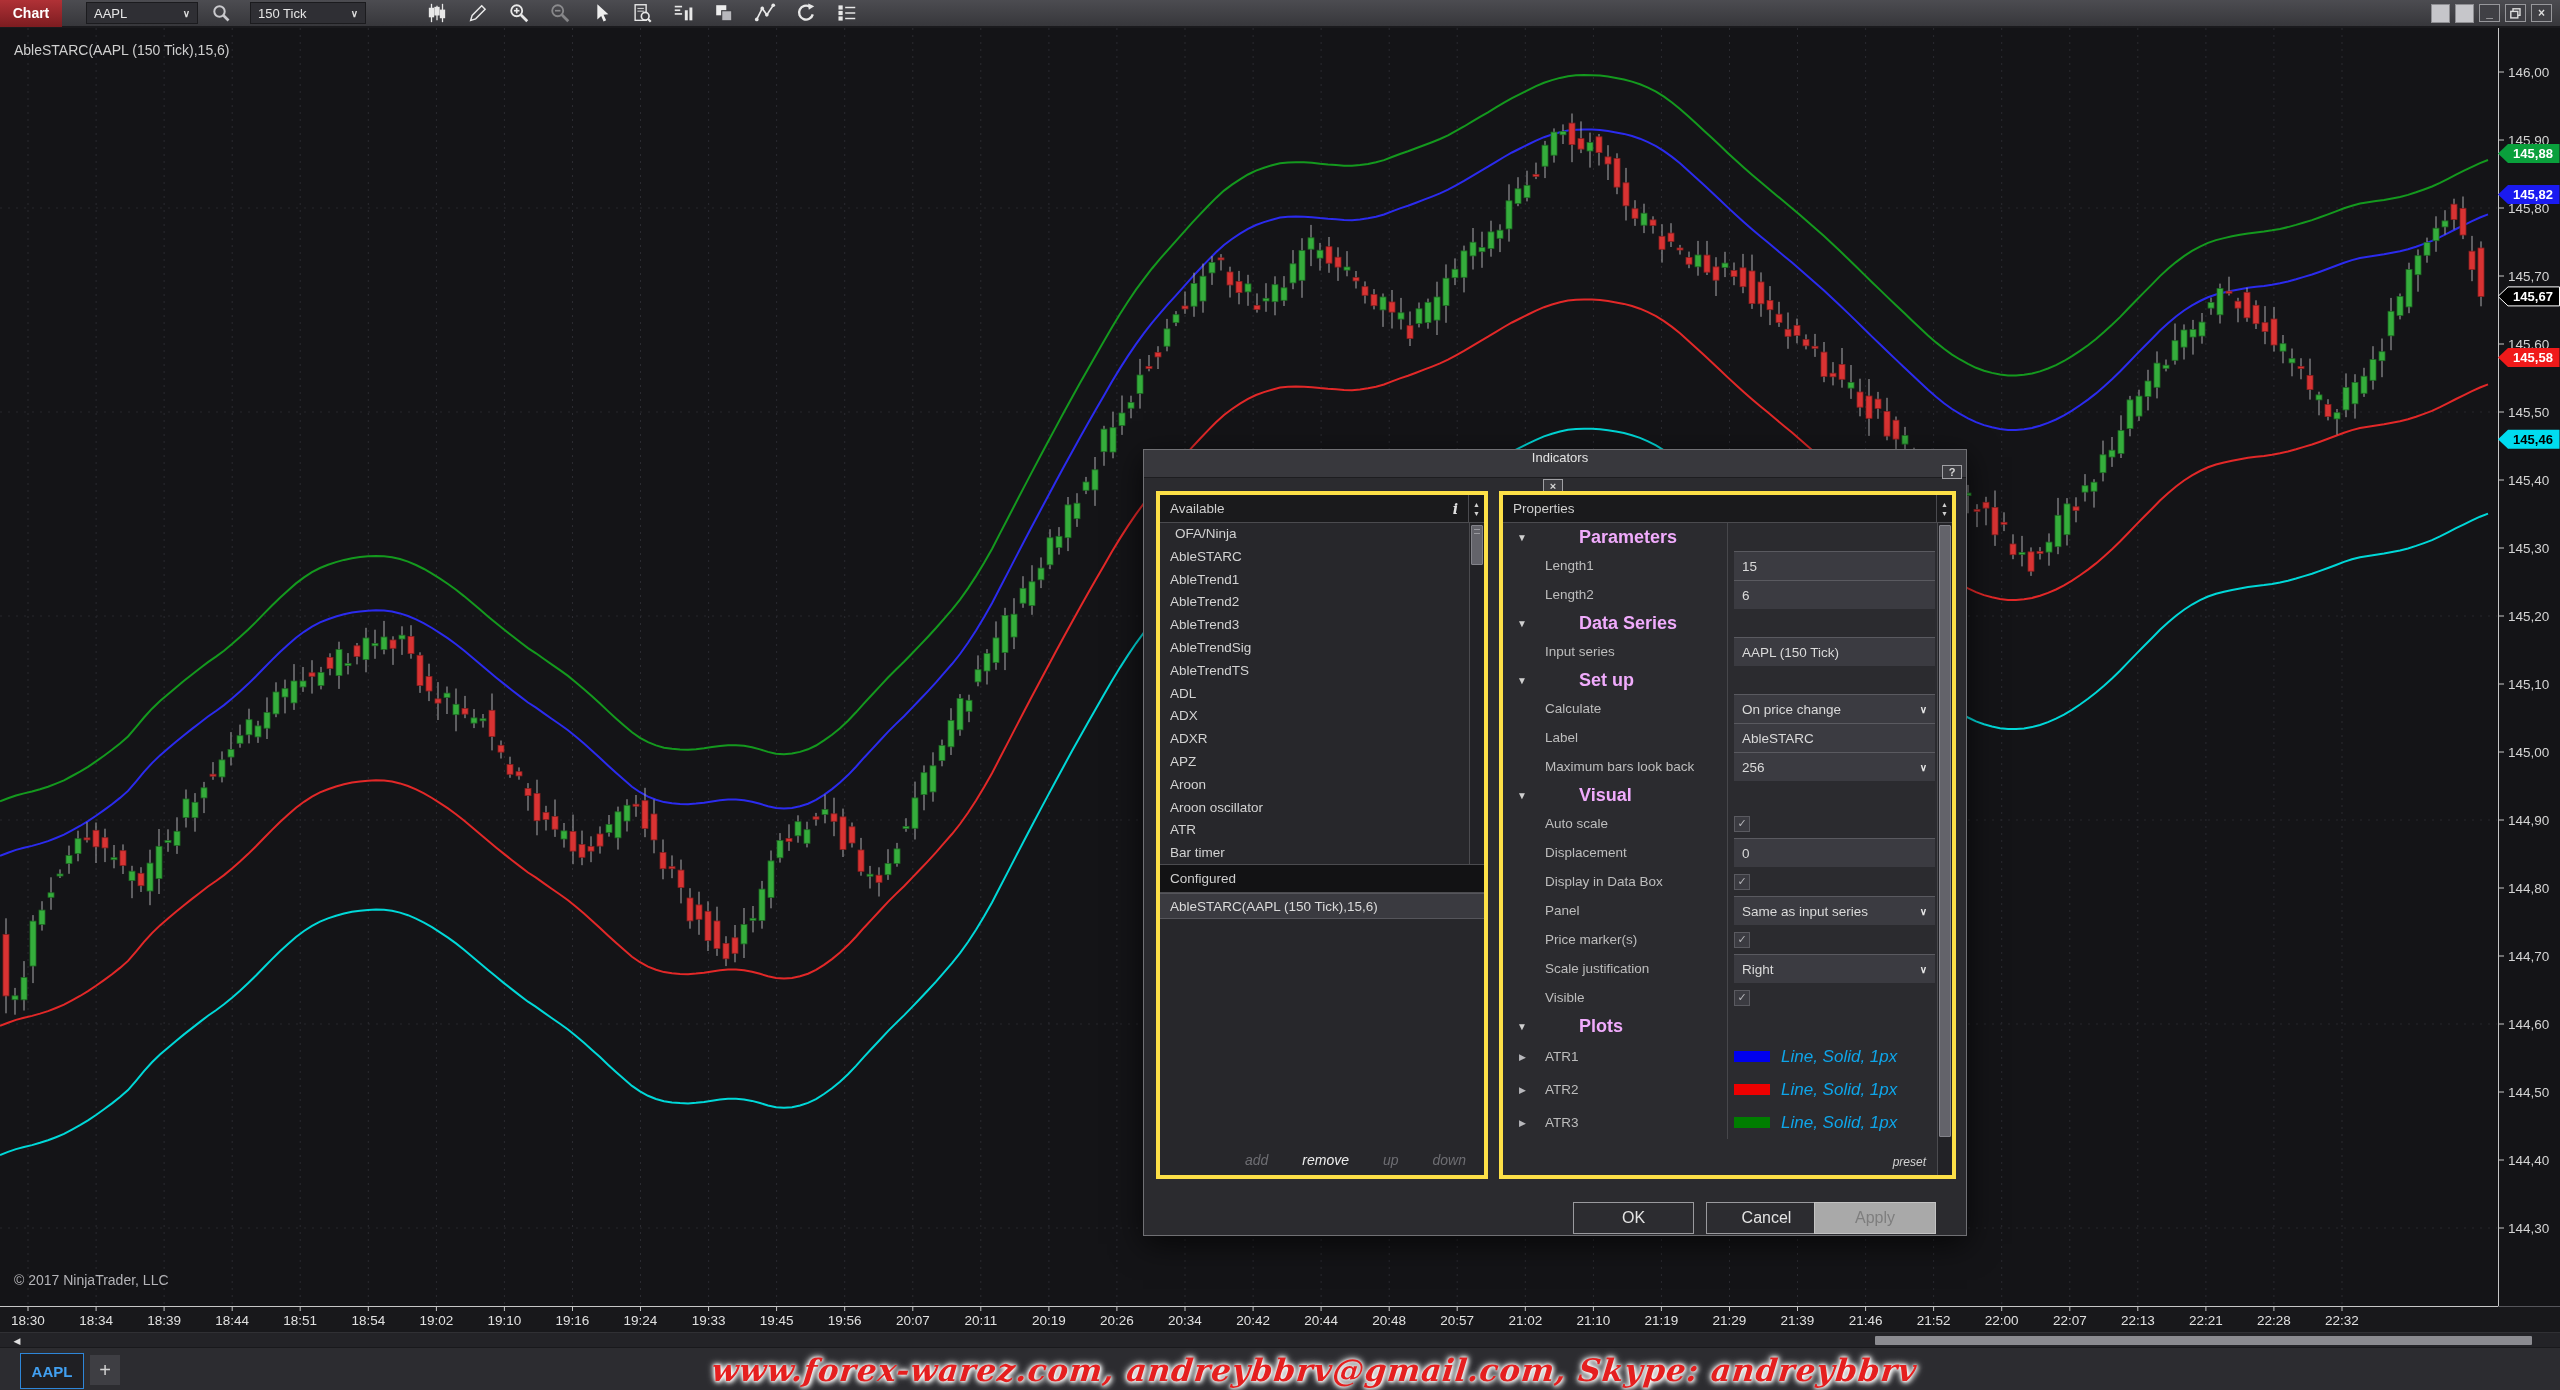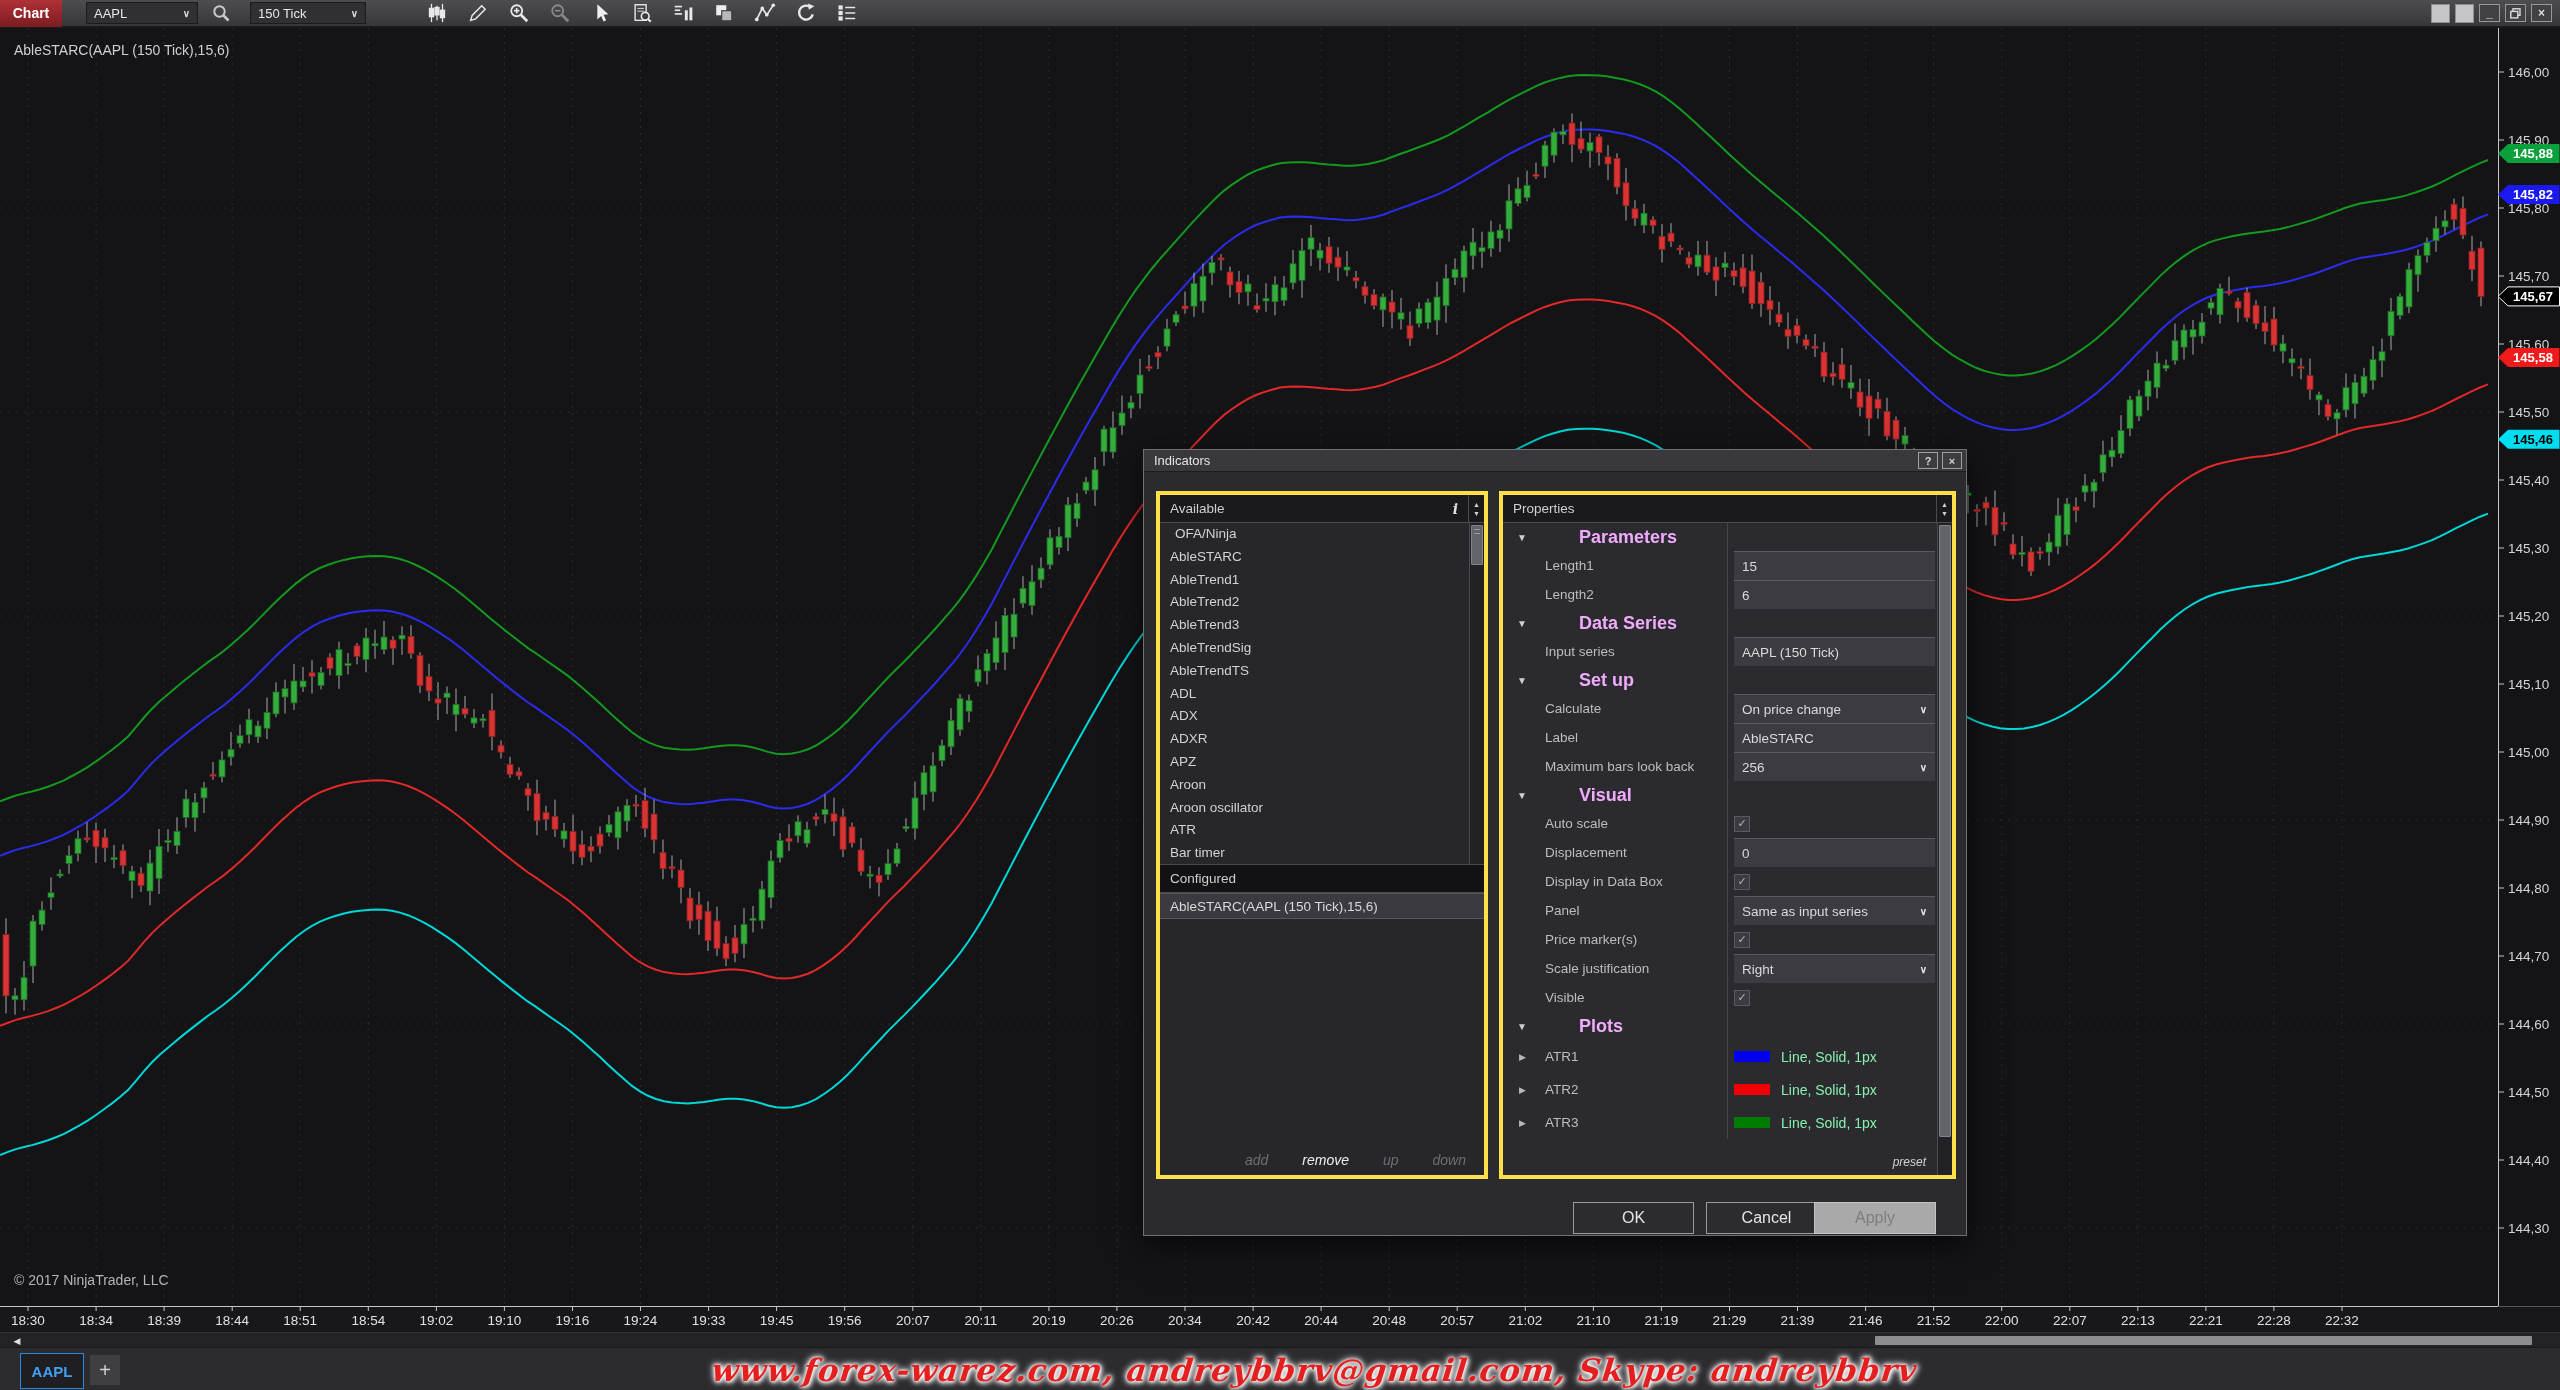--- a/index.html
+++ b/index.html
@@ -51,21 +51,21 @@
   #tab-add { position:absolute; left:90px; top:7px; width:30px; height:30px; background:#3e3e43;
              color:#d2d2d2; font-size:20px; display:flex; align-items:center; justify-content:center; }
   #watermark { position:absolute; left:712px; top:1352px; z-index:7; white-space:nowrap;
                font:italic 700 31px "DejaVu Serif", serif; color:#e51f1f; letter-spacing:1px;
                transform:skewX(-6deg);
                text-shadow:0 0 3px #fff,0 0 6px #fff,0 0 9px #ffffffcc,1px 1px 5px #fff; }
 
   
   #dialog { position:absolute; left:1143px; top:449px; width:824px; height:787px; z-index:10;
             background:#2b2b2f; border:1px solid #707074; box-shadow:0 8px 30px rgba(0,0,0,.65); }
-  #dlg-title { height:22px; background:#38383d; border-bottom:1px solid #1d1d20; display:flex; align-items:center; }
+  #dlg-title { height:28px; background:#38383d; border-bottom:1px solid #1d1d20; display:flex; align-items:center;flex-direction:column; }
   #dlg-title .t { margin-left:10px; color:#e4e4e4; font-size:13px; }
   .dlg-tb-btn { width:20px; height:17px; background:#3c3c41; border:1px solid #a0a0a4; color:#d6d6d6;
                 display:flex; align-items:center; justify-content:center; font-size:11px; font-weight:700; }
   #dlg-help { margin-left:auto; margin-right:4px; }
   #dlg-close { margin-right:4px; }
 
   .panel { position:absolute; border:4px solid #fde047; background:#27272b; display:flex; flex-direction:column; }
   #left-panel  { left:12px;  top:41px; width:332px; height:688px; }
   #right-panel { left:355px; top:41px; width:457px; height:688px; background:#2b2b2f; }
 
@@ -102,21 +102,21 @@
   .plabel { margin-left:42px; color:#bdbdbd; font-size:13.5px; }
   .prow.plot .plabel { margin-left:14px; }
   .pval { position:absolute; left:224px; right:17px; top:0; bottom:0; border-left:1px solid #47474b;
           display:flex; align-items:center; padding-left:6px; }
   .pinput { width:212px; height:22px; background:#3b3b41; border-top:1px solid #5a5a60; color:#dadada;
             font-size:13.5px; display:flex; align-items:center; padding:14px 8px; }
   .pinput .pchev { margin-left:auto; color:#e6e6e6; font-size:10px; font-weight:700; }
   .pcheck { width:16px; height:16px; background:#3b3b41; border:1px solid #5a5a60; color:#b6b6ba;
             font-size:11px; display:flex; align-items:center; justify-content:center; }
   .swatch { width:36px; height:11px; margin-right:11px; }
-  .ptext { color:#86efac; font-size:14px; }
+  .ptext { color:#0ea5e9; font-size:17px;font-style:italic; }
   #preset { position:absolute; right:26px; bottom:6px; color:#d2d2d2; font-style:italic; font-size:12px; }
 
   .dlg-btn { position:absolute; top:752px; width:121px; height:32px; font-size:16px;
              display:flex; align-items:center; justify-content:center; }
   #btn-ok     { left:429px; background:#2c2c30; border:1px solid #9a9a9e; color:#e4e4e4; }
   #btn-cancel { left:562px; background:#2c2c30; border:1px solid #9a9a9e; color:#e4e4e4; }
   #btn-apply  { left:670px; width:122px; background:#a9a9a9; border:1px solid #c3c3c3; color:#7e7e7e; }
 
   svg text { font-family:"Liberation Sans",sans-serif; }
 </style>

